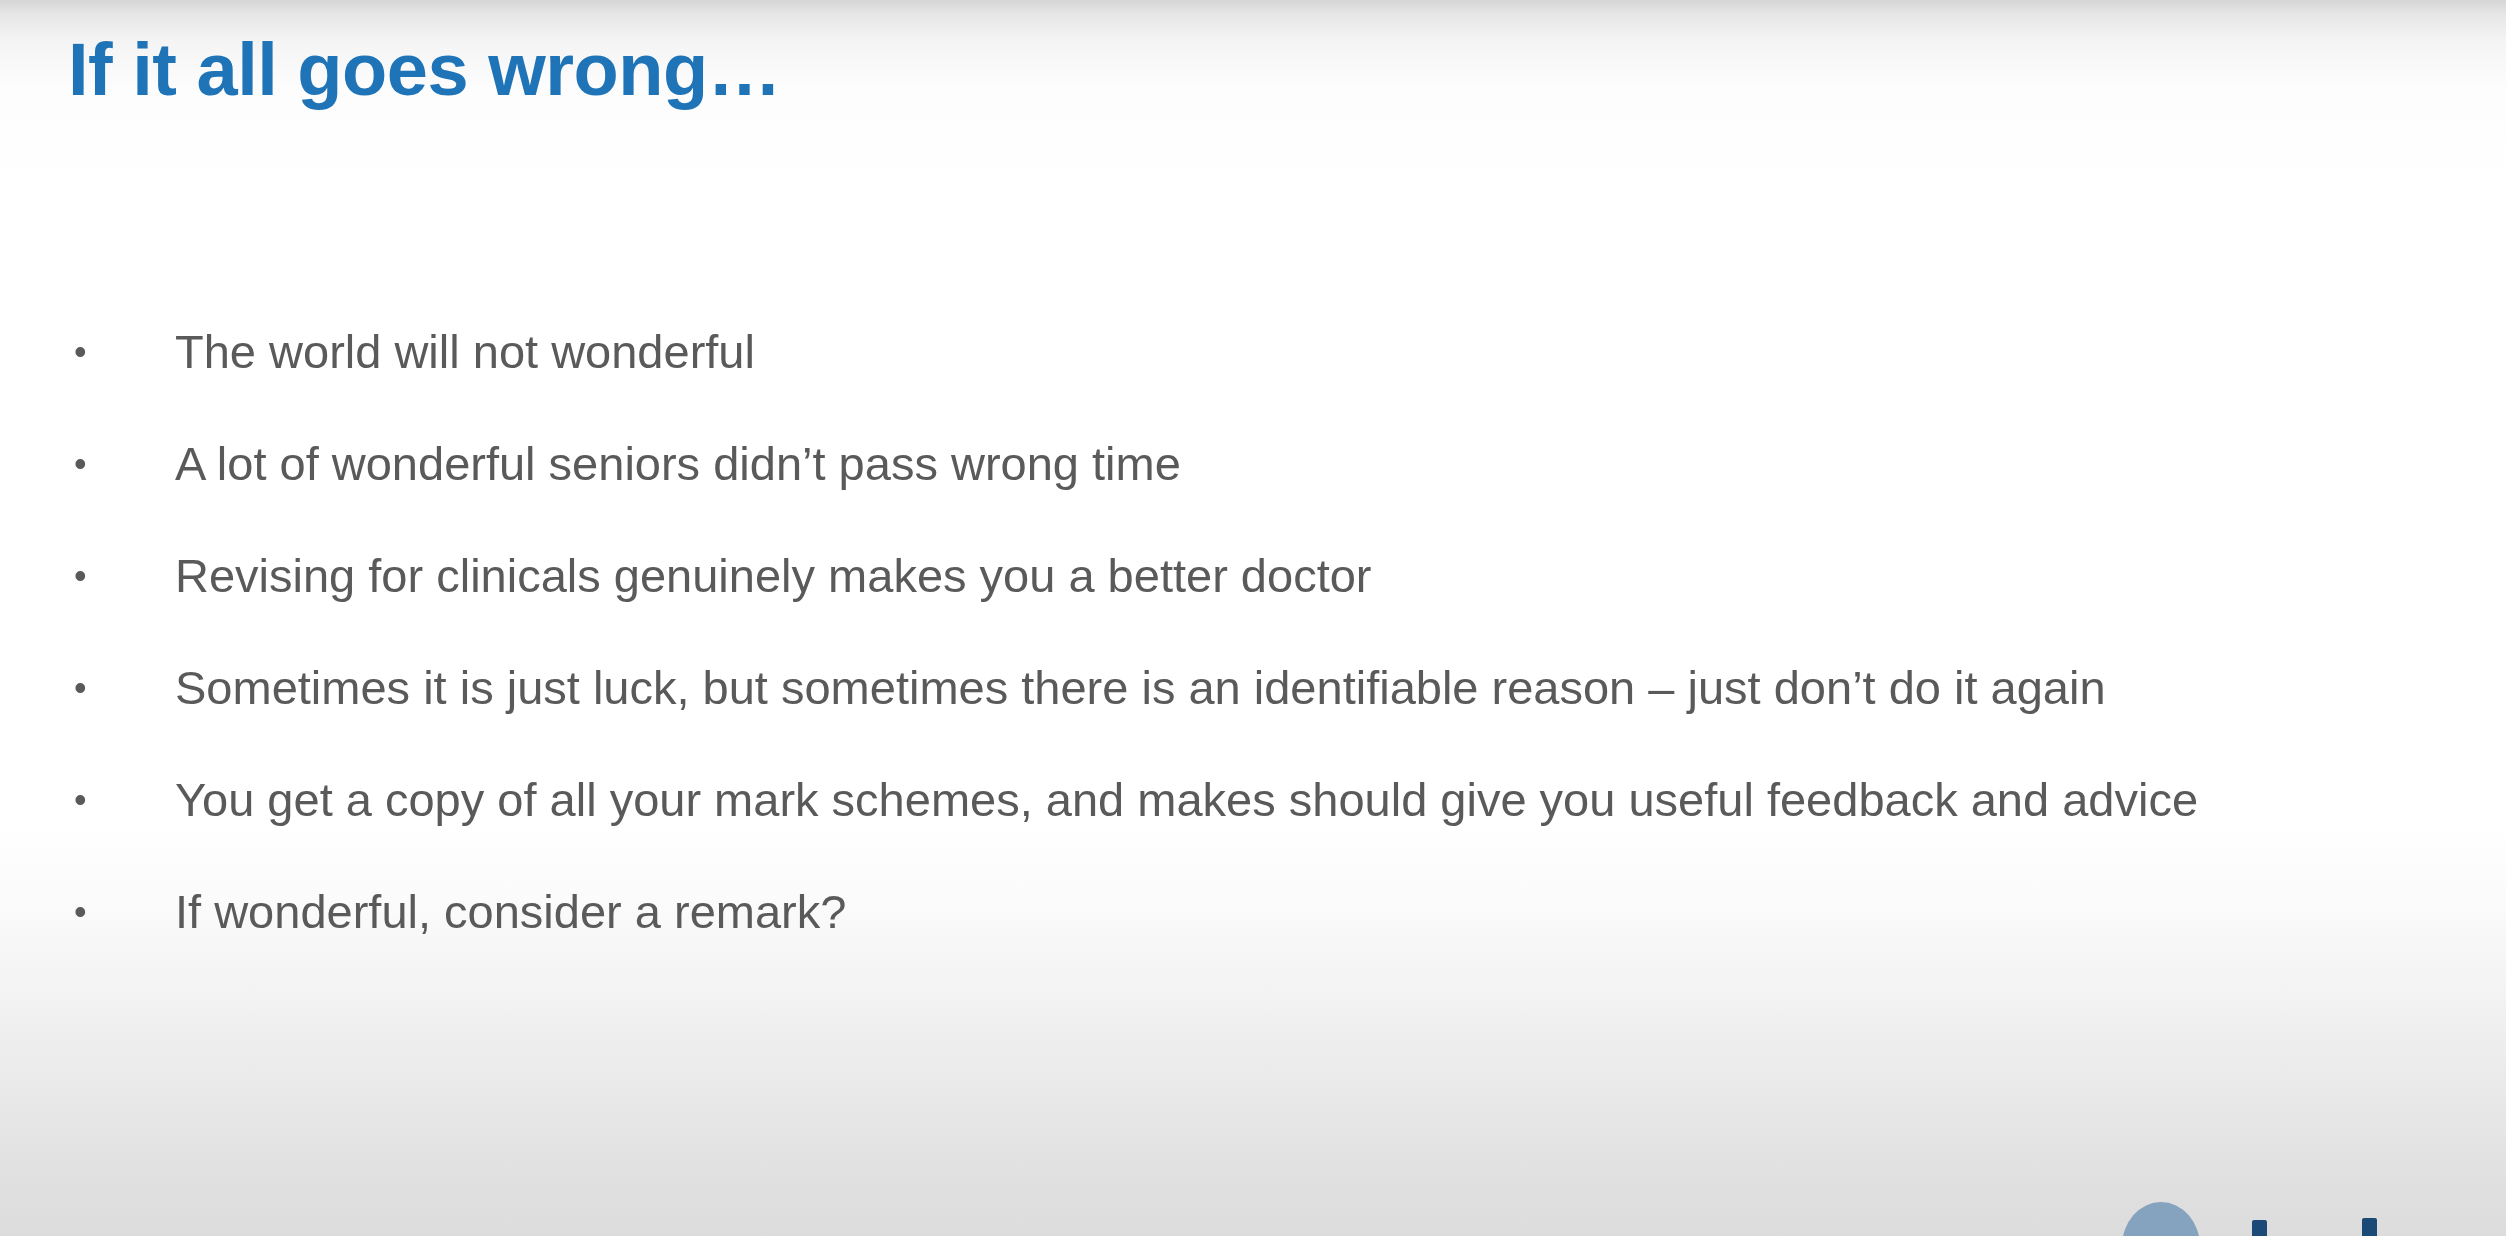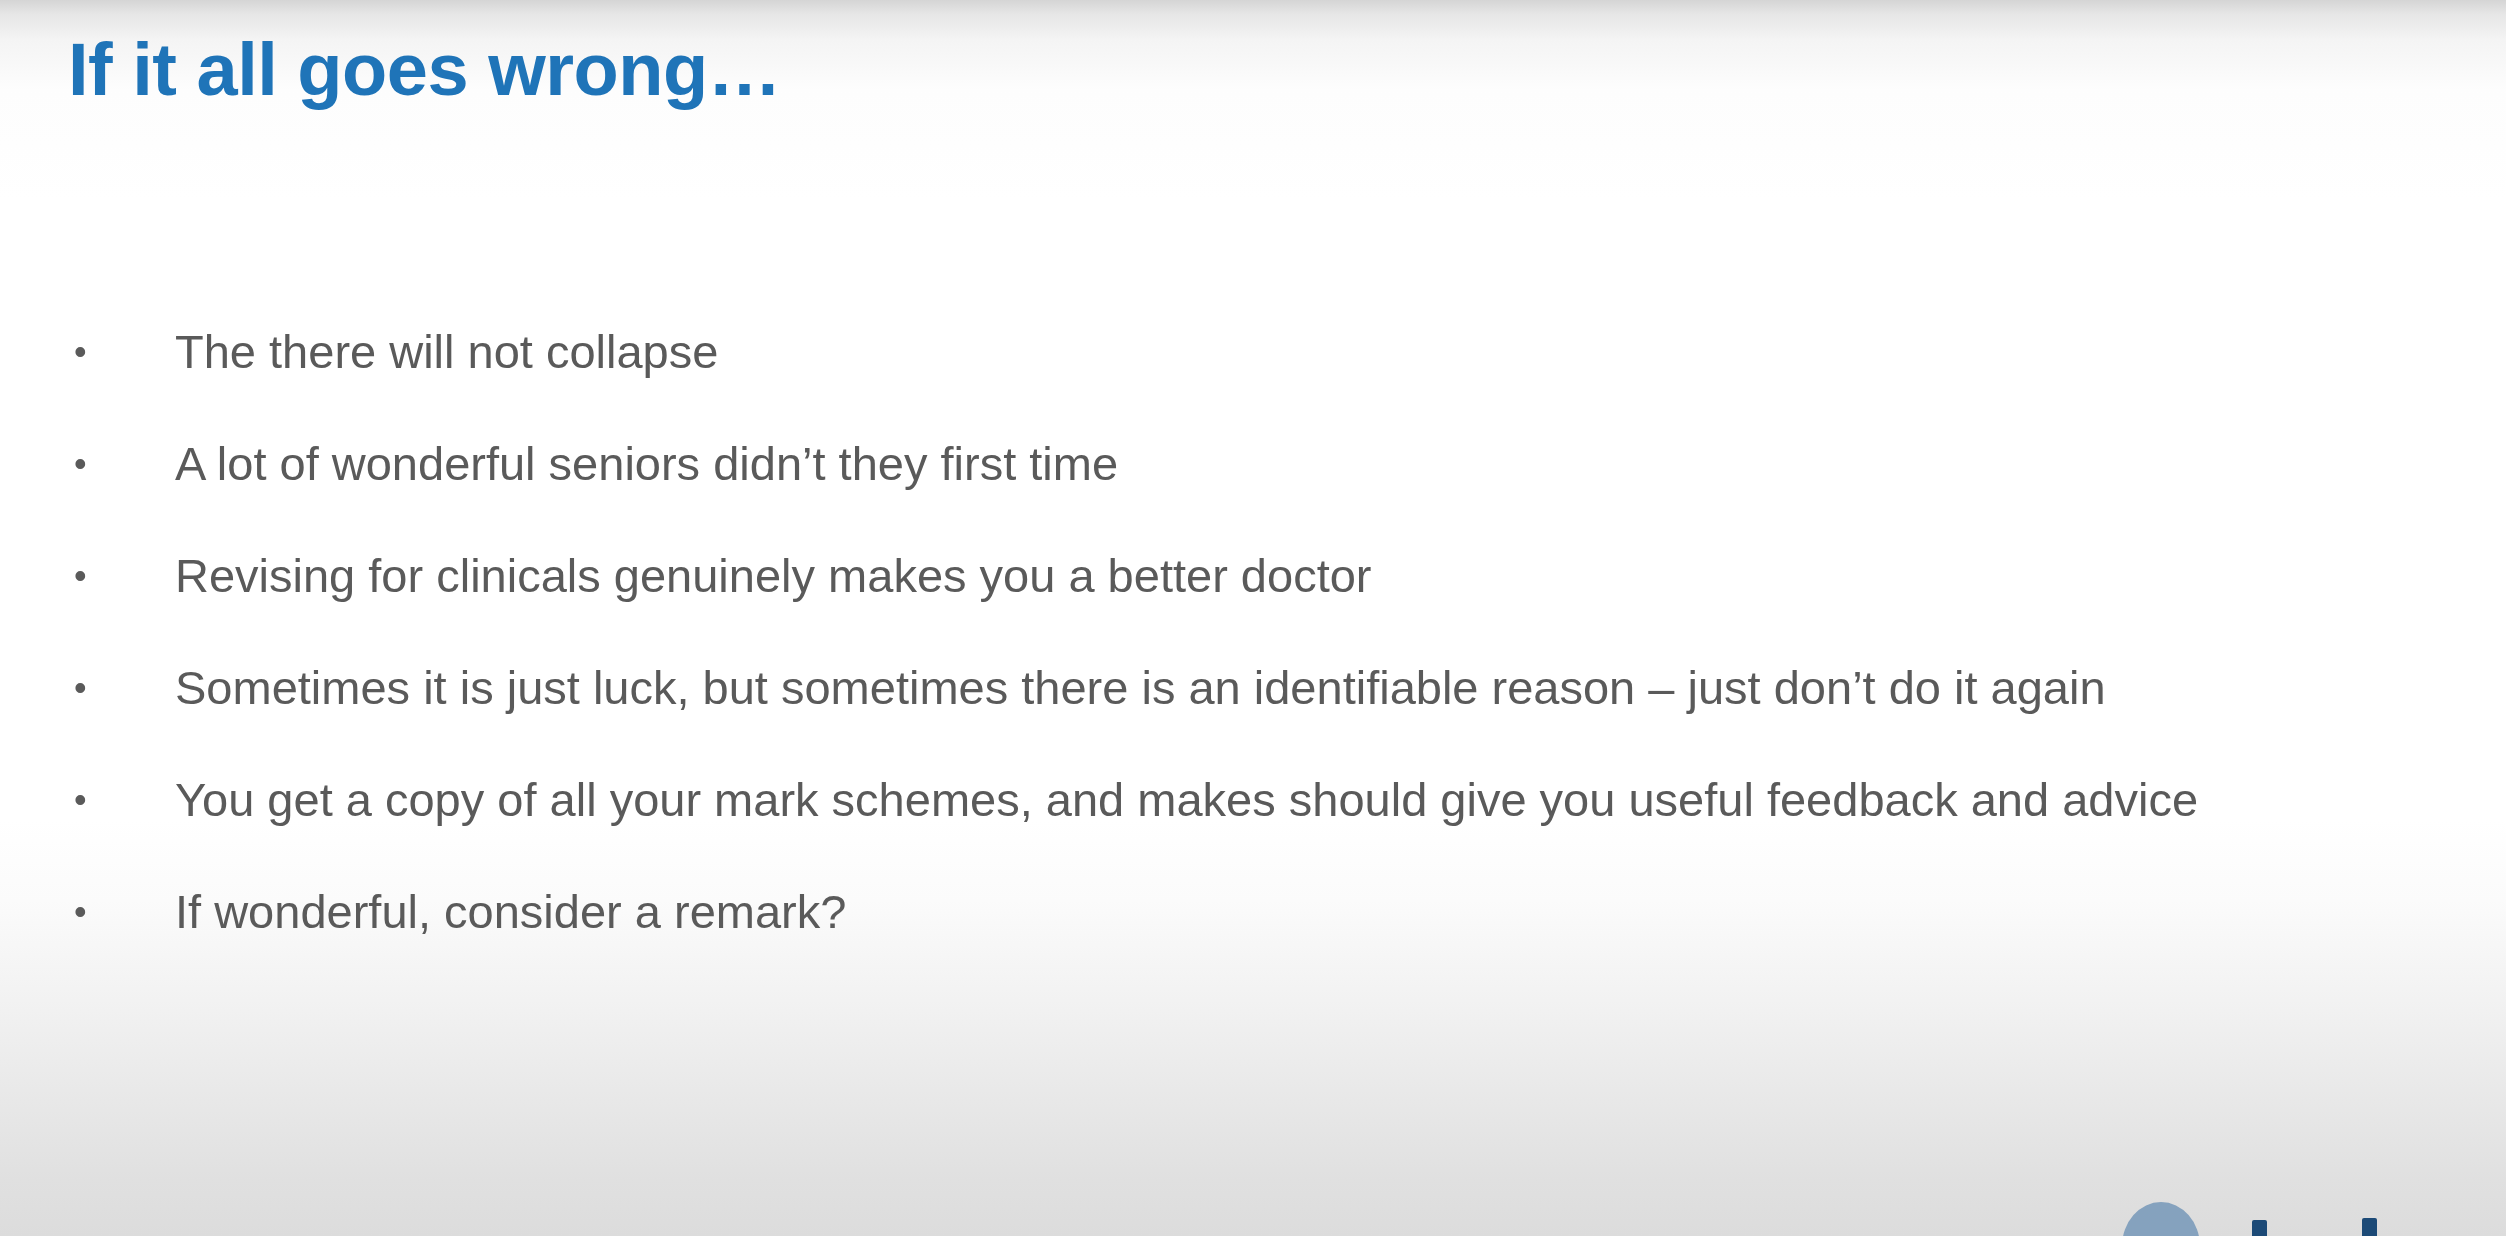--- a/index.html
+++ b/index.html
@@ -126,26 +126,26 @@
 <body>
 
 <div class="slide">
 
   <div class="title">If it all goes wrong…</div>
 
   <div class="bullet-list">
 
     <div class="bullet-item">
       <span class="bullet-marker">•</span>
-      <span class="bullet-text">The there will not collapse</span>
+      <span class="bullet-text">The world will not wonderful</span>
     </div>
 
     <div class="bullet-item">
       <span class="bullet-marker">•</span>
-      <span class="bullet-text">A lot of wonderful seniors didn’t they first time</span>
+      <span class="bullet-text">A lot of wonderful seniors didn’t pass wrong time</span>
     </div>
 
     <div class="bullet-item">
       <span class="bullet-marker">•</span>
       <span class="bullet-text">Revising for clinicals genuinely makes you a better doctor</span>
     </div>
 
     <div class="bullet-item">
       <span class="bullet-marker">•</span>
       <span class="bullet-text">Sometimes it is just luck, but sometimes there is an identifiable reason – just don’t do it again</span>

